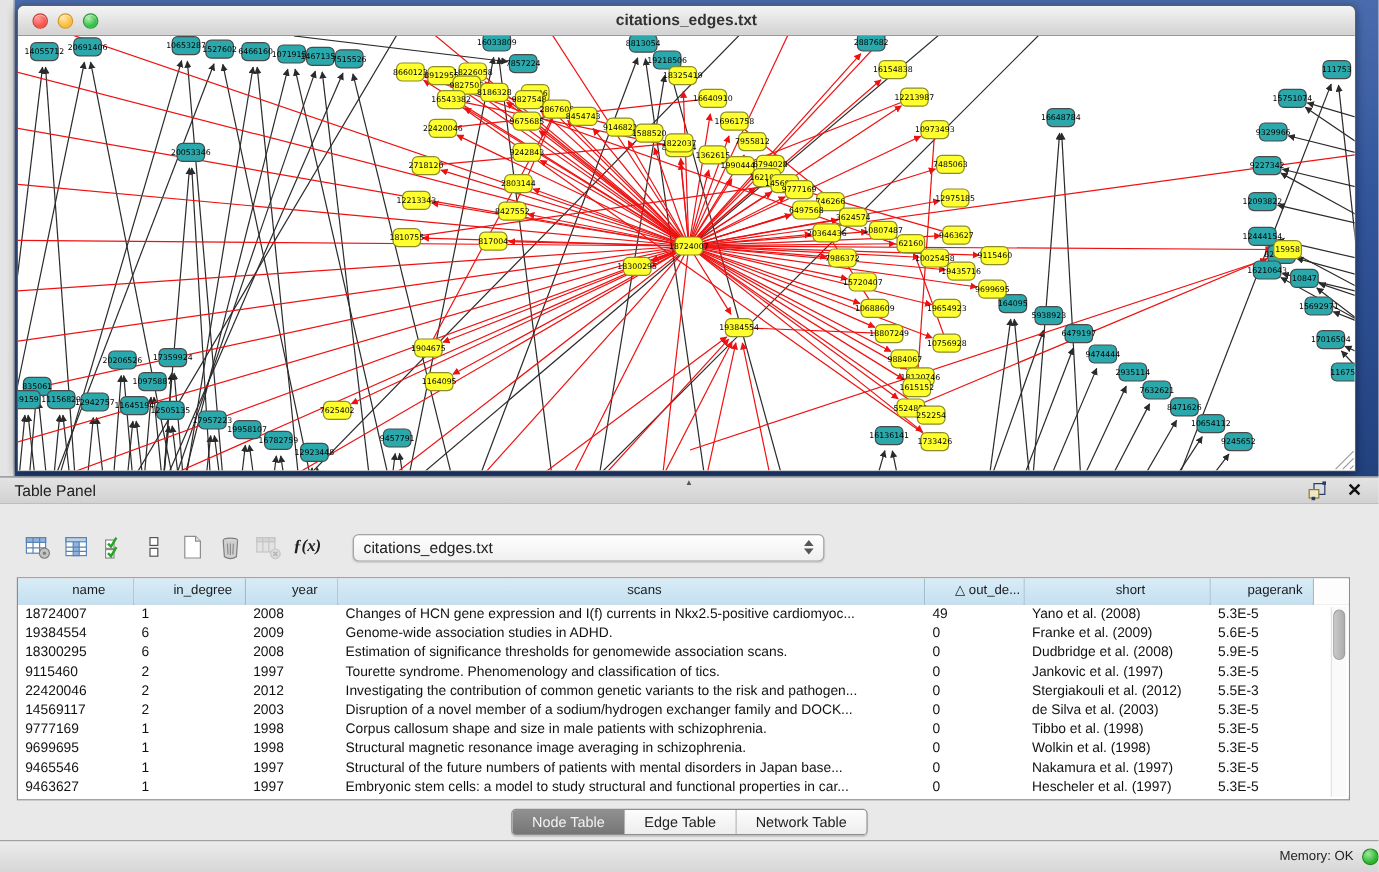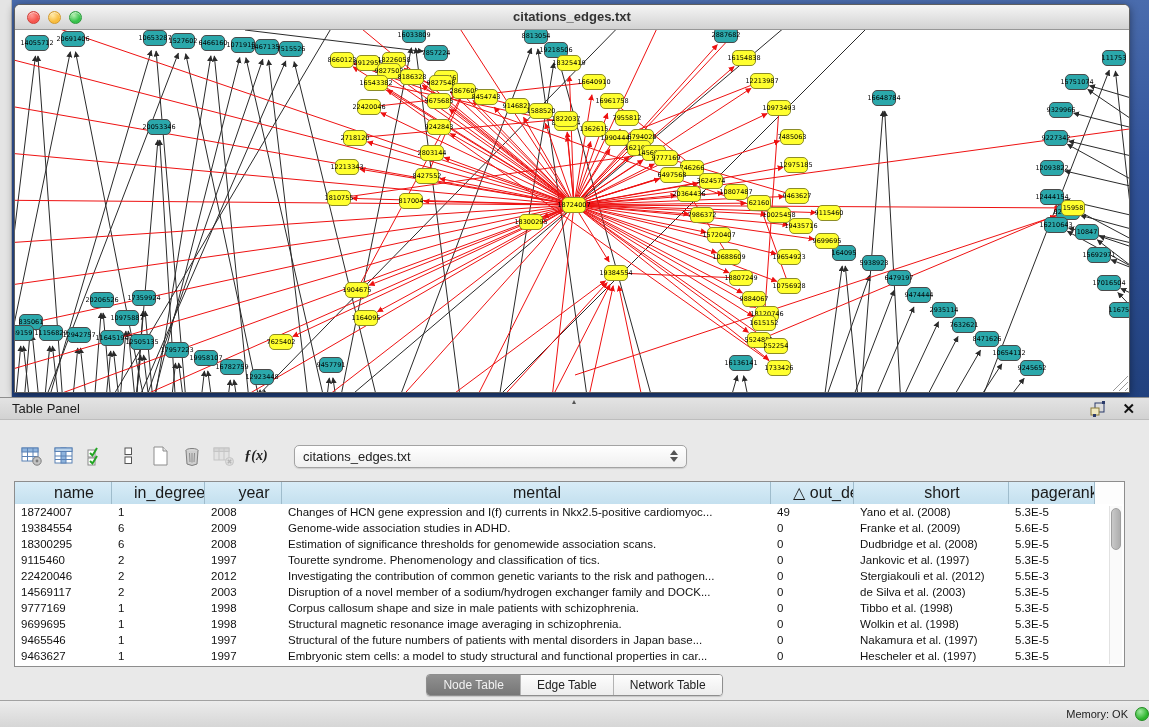--- a/index.html
+++ b/index.html
@@ -33,21 +33,21 @@
   .tbtn.disabled{opacity:.45;}
   .fx{font-family:"Liberation Serif",serif;font-style:italic;font-weight:bold;font-size:14px;color:#222;}
   .net-select{margin-left:22px;width:393px;height:23px;border:1px solid #a3a3a3;border-radius:5px;background:linear-gradient(180deg,#ffffff,#efefef);display:flex;align-items:center;font-size:13px;color:#222;padding:0 8px;box-shadow:0 1px 1px rgba(0,0,0,.12);cursor:pointer;}
   .net-select .val{flex:1;}
   .updown{display:flex;flex-direction:column;gap:2px;align-items:center;}
   .updown .tri-up{width:0;height:0;border-left:4px solid transparent;border-right:4px solid transparent;border-bottom:5px solid #555;}
   .updown .tri-dn{width:0;height:0;border-left:4px solid transparent;border-right:4px solid transparent;border-top:5px solid #555;}
 
   .table-wrap{position:relative;margin:9px 14px 0 14px;width:1111px;height:186px;border:1px solid #8d8d8d;background:#fff;overflow:hidden;}
   .thead{display:flex;height:22px;background:#fff;border-bottom:1px solid #9b9b9b;}
-  .th{height:22px;background:linear-gradient(180deg,#d8ecf7,#c4e0ef);border-right:1px solid #9fbccc;font-size:16px;color:#1a1a1a;text-align:center;line-height:21px;overflow:hidden;white-space:nowrap;flex-shrink:0;cursor:pointer;padding-left:22px;}
+  .th{height:22px;background:linear-gradient(180deg,#d8ecf7,#c4e0ef);border-right:1px solid #9fbccc;font-size:11px;color:#1a1a1a;text-align:center;line-height:21px;overflow:hidden;white-space:nowrap;flex-shrink:0;cursor:pointer;padding-left:22px;}
   .thead .fill{flex:1;background:#fdfdfd;border-right:none;}
   .tbody{position:relative;}
   .tr{display:flex;height:16px;background:#fff;}
   .td{font-size:11.5px;color:#111;line-height:16px;padding-left:6px;overflow:hidden;white-space:nowrap;flex-shrink:0;}
   .vscroll{position:absolute;right:2px;top:24px;width:13px;height:158px;background:#fafafa;border-left:1px solid #e2e2e2;}
   .vthumb{position:absolute;left:1px;top:2px;width:10px;height:42px;border-radius:6px;background:linear-gradient(90deg,#c9c9c9,#adadad);border:1px solid #9f9f9f;}
 
   .tabs-row{display:flex;justify-content:center;margin-top:7px;}
   .segmented{display:flex;border:1px solid #8e8e8e;border-radius:4px;overflow:hidden;box-shadow:0 1px 1px rgba(0,0,0,.15);}
   .seg{padding:3px 16px;font-size:12px;color:#222;background:linear-gradient(180deg,#fdfdfd,#ededed);border-right:1px solid #b3b3b3;cursor:pointer;}
@@ -859,21 +859,21 @@
             <span class="tri-dn"></span>
           </span>
       </div>
     </div>
 
     <div class="table-wrap">
       <div class="thead" id="thead">
           <div class="th" style="width: 97px;">name</div>
           <div class="th" style="width: 93px; text-align: center;">in_degree</div>
           <div class="th" style="width: 77px;">year</div>
-          <div class="th" style="width: 489px;">mental</div>
+          <div class="th" style="width: 489px;">scans</div>
           <div class="th" style="width: 83px;">△ out_de...</div>
           <div class="th" style="width: 155px;">short</div>
           <div class="th" style="width: 86px;">pagerank</div>
           <div class="th fill"></div>
         </div>
       <div class="tbody" id="tbody">
           <div class="tr">
             <div class="td" style="width: 97px;">18724007</div>
             <div class="td" style="width: 93px;">1</div>
             <div class="td" style="width: 77px;">2008</div>

